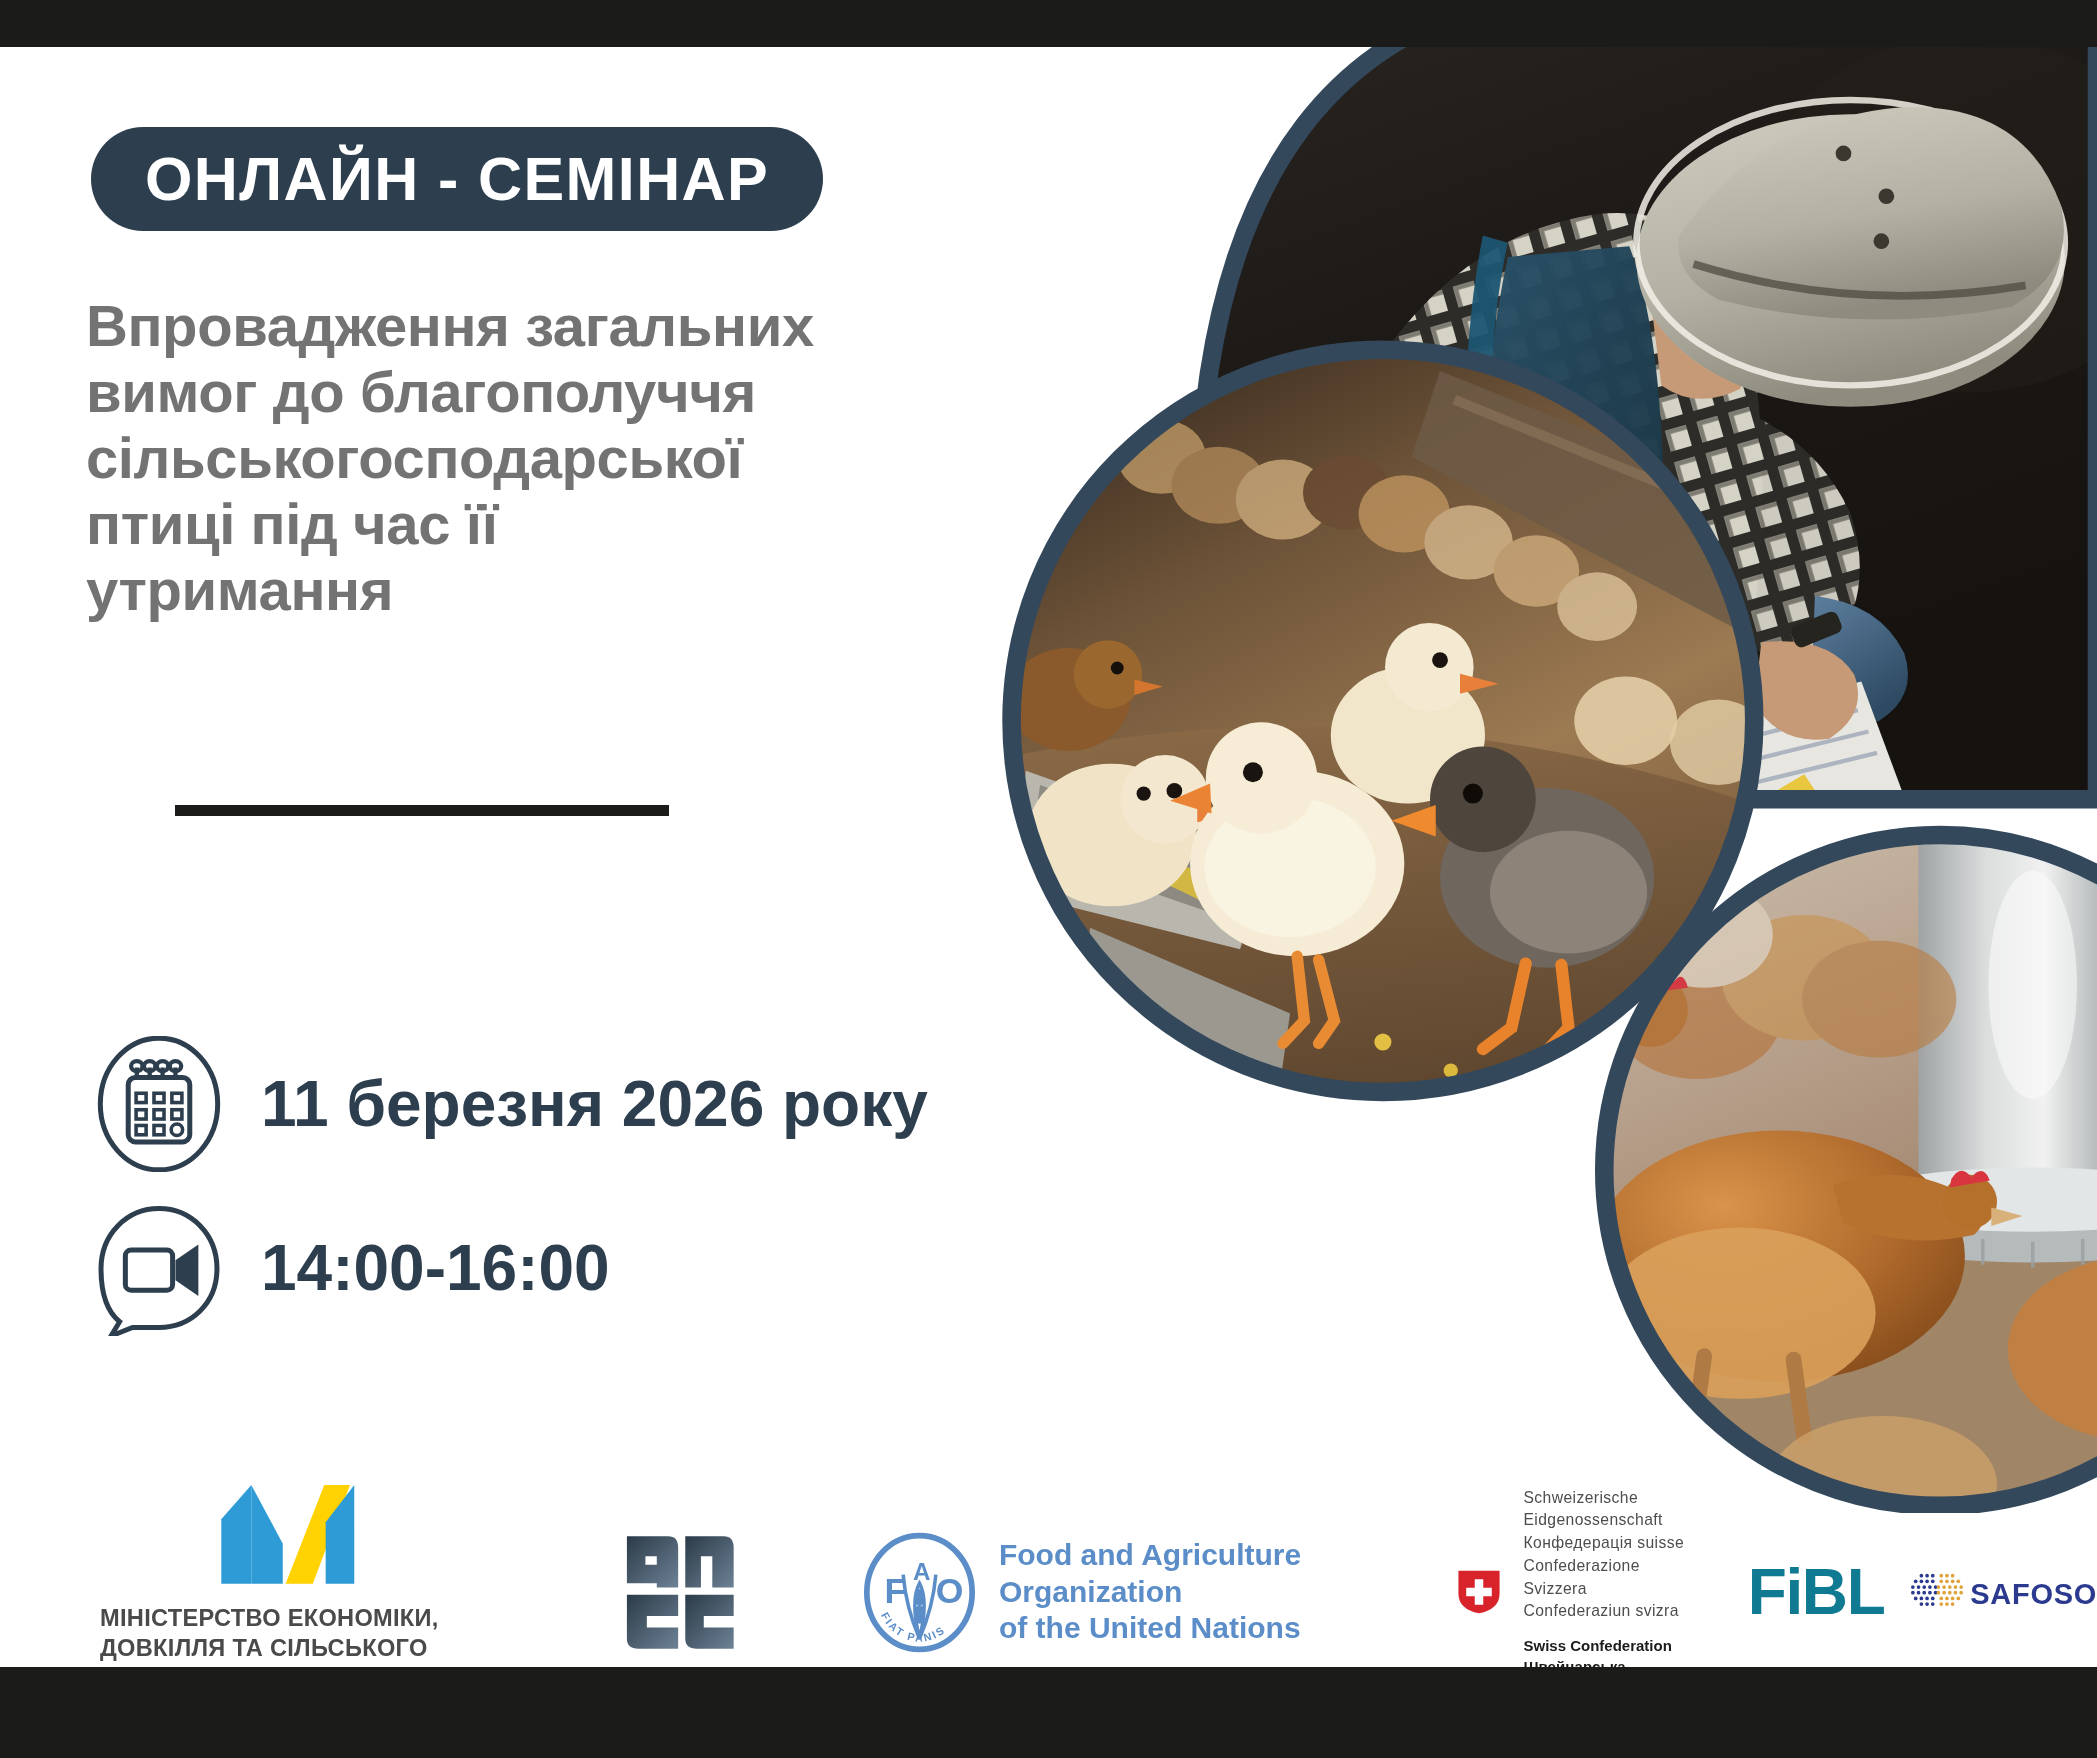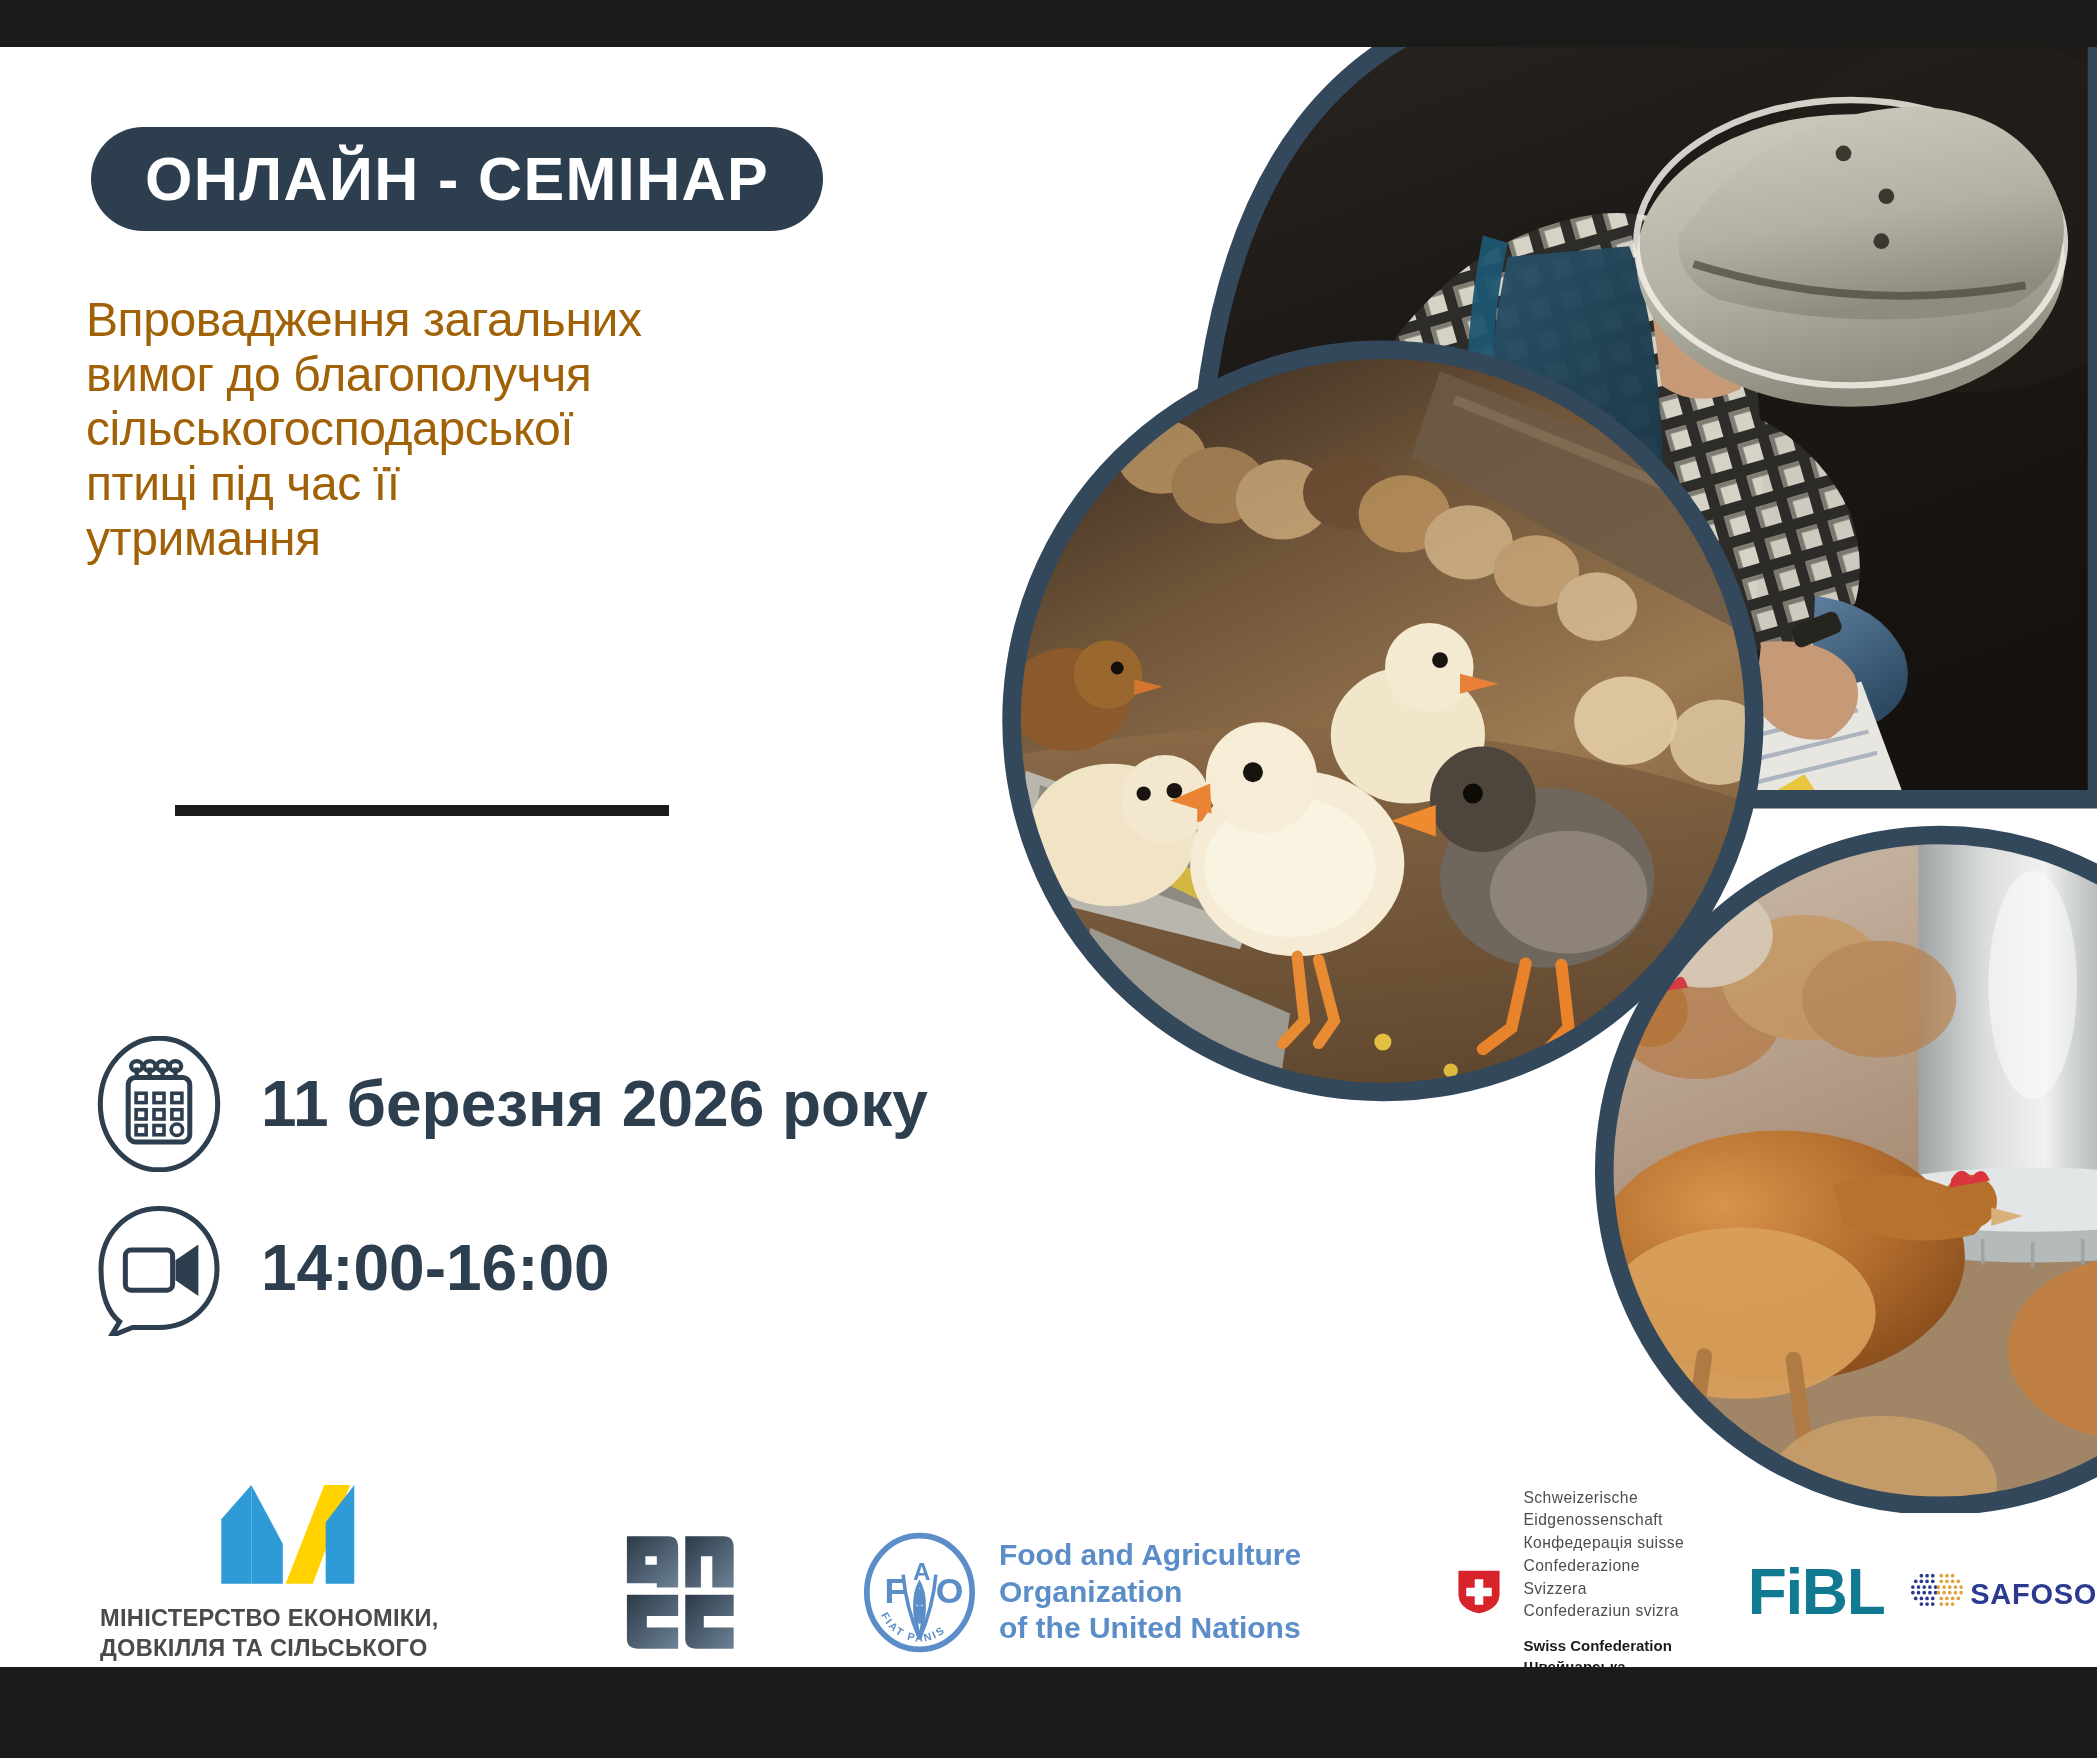--- a/index.html
+++ b/index.html
@@ -15,22 +15,22 @@
   .collage svg{position:absolute;top:0;left:0;width:100%;height:100%;}
 
   
   .content{position:absolute;left:0;top:0;width:1228px;height:1758px;z-index:20;}
 
   .badge{position:absolute;left:91px;top:127px;height:104px;padding:0 54px;
          background:#2d3e4e;border-radius:67px;display:flex;align-items:center;}
   .badge span{color:#ffffff;font-size:61px;font-weight:700;letter-spacing:1.4px;
               line-height:1;white-space:nowrap;}
 
-  .title{position:absolute;left:86px;top:293px;width:1085px;color:#a16207;
-         font-size:48px;font-weight:400;line-height:1.14;letter-spacing:-0.4px;}
+  .title{position:absolute;left:86px;top:293px;width:1085px;color:#737373;
+         font-size:58px;font-weight:700;line-height:1.14;letter-spacing:-0.4px;}
   .title div{white-space:nowrap;}
 
   .divider{position:absolute;left:175px;top:805px;width:494px;height:11.4px;background:#1b1b1a;}
 
   .info{position:absolute;left:91px;top:1022px;width:999px;}
   .info-row{display:flex;align-items:center;height:164px;}
   .info-icon{width:136px;height:136px;flex:0 0 136px;position:relative;margin-right:34px;}
   .info-icon svg{width:100%;height:100%;display:block;}
   .info-text{color:#2d3e4e;font-size:64px;font-weight:700;letter-spacing:0px;white-space:nowrap;}
 

